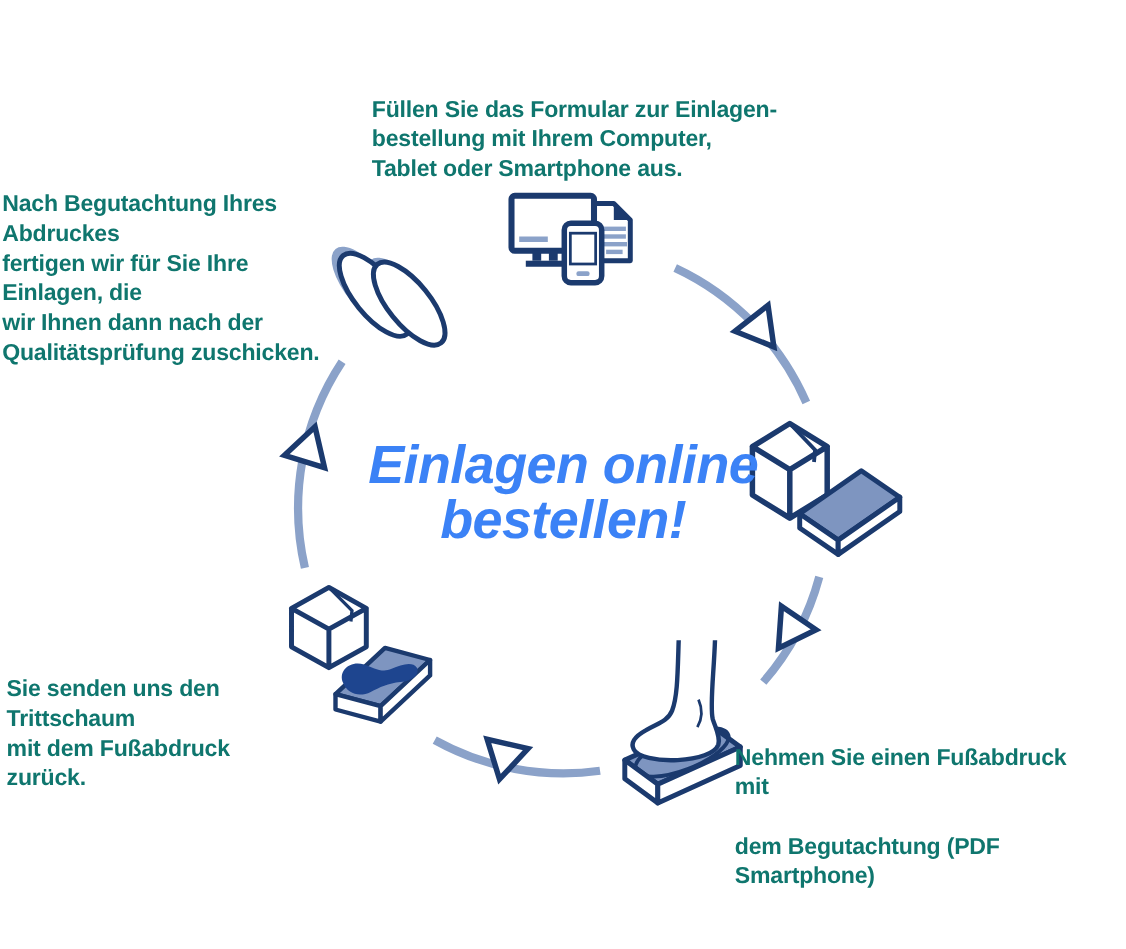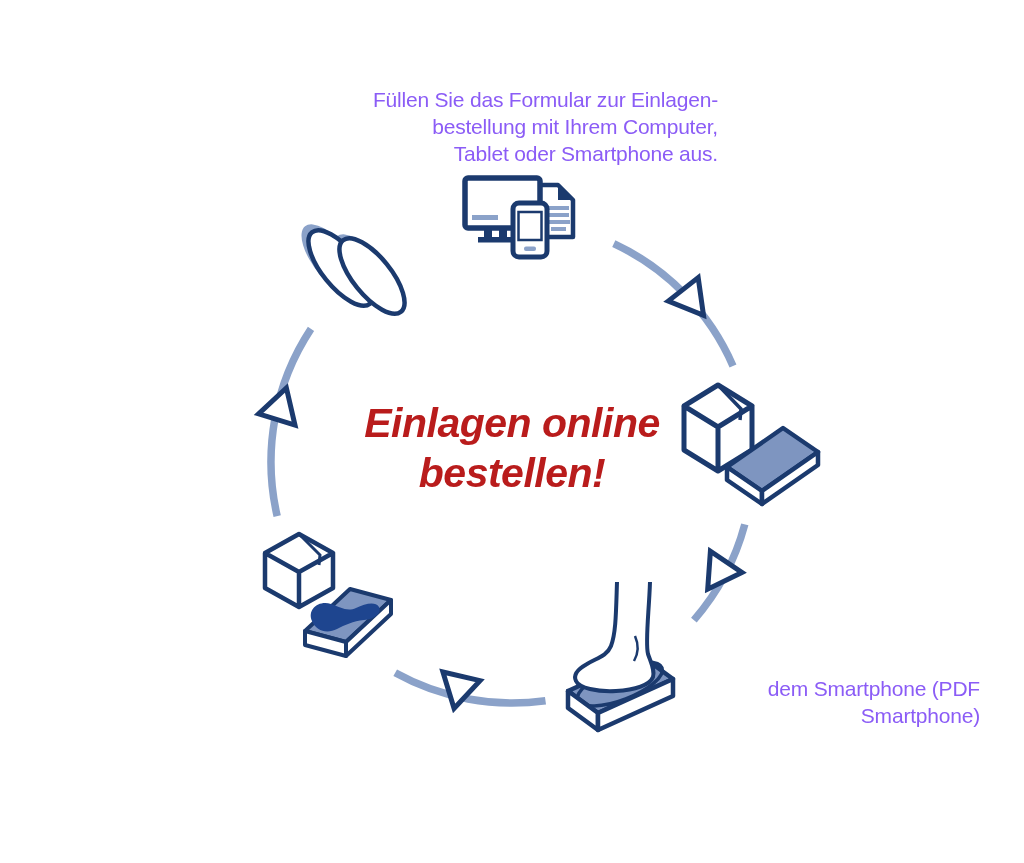--- a/index.html
+++ b/index.html
@@ -2,26 +2,26 @@
 <html><head>
 <meta charset="utf-8">
 <style>
   html,body{margin:0;padding:0;background:#fff;}
   #page{
     position:relative;width:1024px;height:863px;background:#ffffff;
     font-family:"Liberation Sans", sans-serif;overflow:hidden;
   }
   #diagram-svg{position:absolute;left:0;top:0;width:1024px;height:863px;}
   .step-text{
-    position:absolute;color:#8b5cf6;font-size:21px;line-height:27px;
-    text-align:right;white-space:pre-line;letter-spacing:-0.2px;
+    position:absolute;color:#0f766e;font-size:21px;line-height:27px;
+    text-align:left;white-space:pre-line;letter-spacing:-0.2px;font-weight:bold;
   }
   .title{
     position:absolute;left:312px;top:398px;width:400px;text-align:center;
-    color:#b91c1c;font-size:41px;line-height:50px;font-weight:bold;
+    color:#3b82f6;font-size:49px;line-height:50px;font-weight:bold;
     font-style:italic;white-space:pre-line;letter-spacing:-0.5px;
   }
 </style>
 </head>
 <body>
 
 <div id="page">
 
   <svg id="diagram-svg" viewBox="0 0 1024 863" xmlns="http://www.w3.org/2000/svg">
 
@@ -93,21 +93,28 @@
       <ellipse cx="372" cy="276" rx="46" ry="19" transform="rotate(51 372 276)" fill="#ffffff" stroke="#1b3a6e" stroke-width="4.5"></ellipse>
     </g>
   </svg>
 
   <div class="step-text" style="left:338px;top:86px;width:380px;">Füllen Sie das Formular zur Einlagen-
 bestellung mit Ihrem Computer,
 Tablet oder Smartphone aus.</div>
 
 
   <div class="step-text" style="left:668px;top:648px;width:312px;">
-    <div><span>dem Smartphone </span><span>(PDF Smartphone)</span></div>
+    <div>Nehmen Sie einen Fußabdruck mit</div>
+    <div><span>dem Begutachtung </span><span>(PDF Smartphone)</span></div>
   </div>
 
+  <div class="step-text" style="left:6px;top:613px;width:272px;">Sie senden uns den Trittschaum
+mit dem Fußabdruck zurück.</div>
 
+  <div class="step-text" style="left:2px;top:172px;width:316px;">Nach Begutachtung Ihres Abdruckes
+fertigen wir für Sie Ihre Einlagen, die
+wir Ihnen dann nach der
+Qualitätsprüfung zuschicken.</div>
 
   <div class="title">Einlagen online
 bestellen!</div>
 
 </div>
 
 </body></html>

